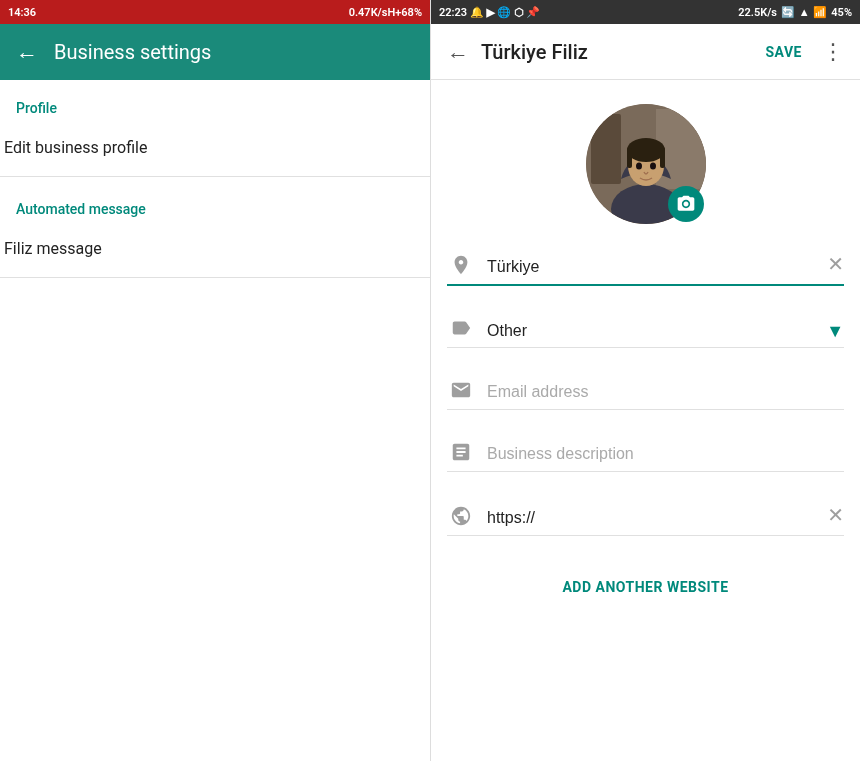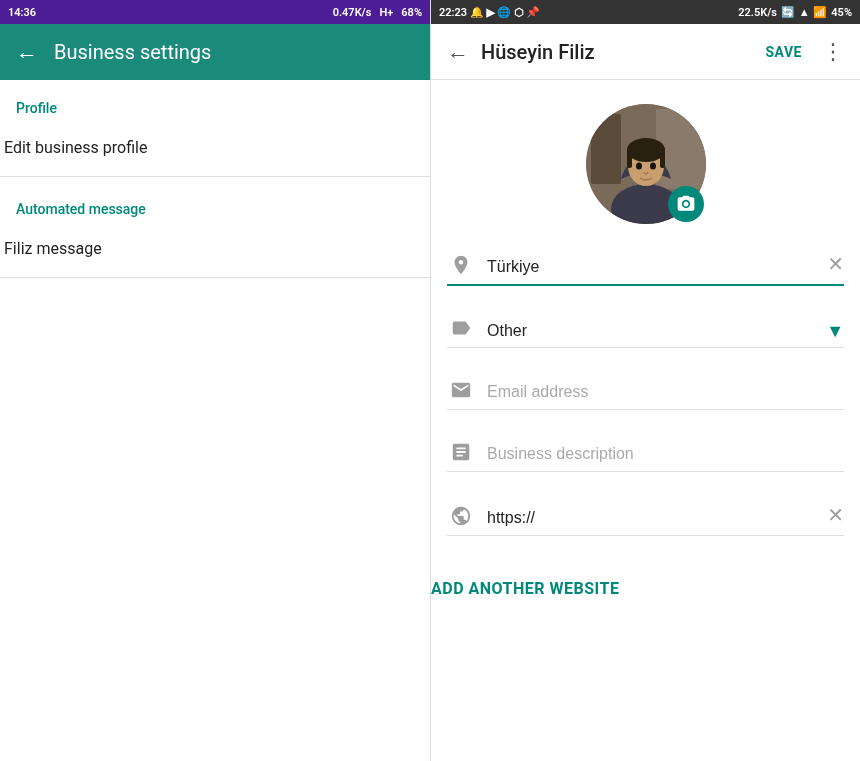--- a/index.html
+++ b/index.html
@@ -13,31 +13,31 @@
     }
 
     
     .left-panel {
       width: 430px;
       display: flex;
       flex-direction: column;
       background: #fff;
     }
     .left-status {
-      background: #4c1d95;
+      background: #b91c1c;
       height: 24px;
       display: flex;
       align-items: center;
       justify-content: space-between;
       padding: 0 8px;
       font-size: 11px;
       color: #fff;
       font-weight: 600;
     }
-    .left-status .right { display: flex; align-items: flex-start; gap: 8px; margin-left: 36px; }
+    .left-status .right { display: flex; align-items: flex-start; gap: 0; margin-left: 36px; }
 
     .left-header {
       background: #1a8a7a;
       height: 56px;
       display: flex;
       align-items: center;
       padding: 0 16px;
       gap: 16px;
     }
     .left-header .back-arrow {
@@ -245,23 +245,24 @@
     }
     .clear-icon {
       color: #9e9e9e;
       font-size: 20px;
       cursor: pointer;
       padding-bottom: 4px;
     }
 
     .add-website-btn {
       color: #00897b;
-      font-size: 16px;
+      font-size: 14px;
       font-weight: 700;
       letter-spacing: 0.5px;
+      text-align: center;
       padding: 20px 0 16px 0;
       cursor: pointer;
     }
   </style>
 </head>
 <body>
 
 <div class="left-panel">
 
   <div class="left-status">
@@ -299,21 +300,21 @@
       <span>22.5K/s</span>
       <span>🔄</span>
       <span>▲</span>
       <span>📶</span>
       <span>45%</span>
     </div>
   </div>
 
   <div class="right-header">
     <span class="back-arrow">←</span>
-    <span class="title">Hüseyin Filiz</span>
+    <span class="title">Türkiye Filiz</span>
     <span class="save-btn">SAVE</span>
     <span class="more-icon">⋮</span>
   </div>
 
   <div class="right-content">
 
     <div class="avatar-section">
       <div class="avatar-wrapper">
         <div class="avatar-circle">
           <svg class="avatar-image-svg" viewBox="0 0 120 120" xmlns="http://www.w3.org/2000/svg">

